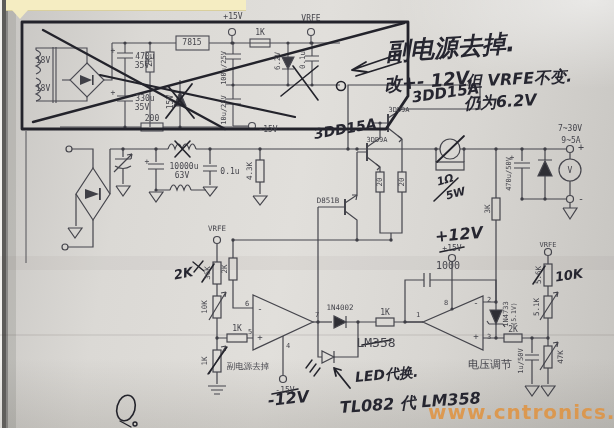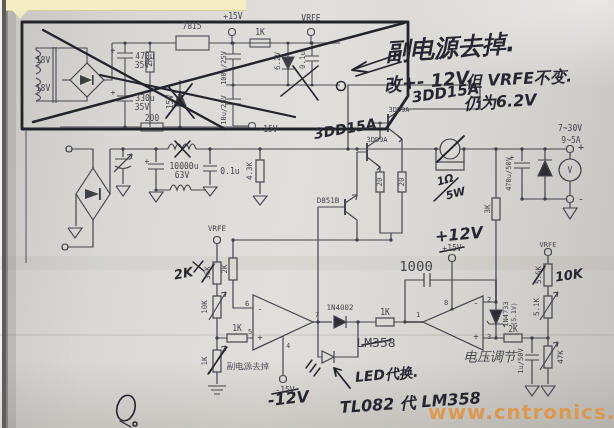--- a/index.html
+++ b/index.html
@@ -277,21 +277,21 @@
       <path d="M350,388 L334,368 M334,368 L336,376 M334,368 L341,370" stroke-width="1.8"></path>
 
       <g>
         <ellipse cx="126" cy="408" rx="9" ry="13" stroke-width="1.6" transform="rotate(15 126 408)"></ellipse>
         <path d="M120,421 L131,427 M133,424 a2,2 0 1,0 4,0 a2,2 0 1,0 -4,0" stroke-width="1.4"></path>
       </g>
     </g>
   </svg>
 
   <div id="printed-layer">
-      <span class="lab" style="left: 192px; top: 27px; font-size: 8px; transform-origin: center center; transform: translate(-50%, -50%) rotate(0deg);">7815</span>
+      <span class="lab" style="left: 192px; top: 43px; font-size: 8px; transform-origin: center center; transform: translate(-50%, -50%) rotate(0deg);">7815</span>
       <span class="lab" style="left: 43px; top: 61px; font-size: 8px; transform-origin: center center; transform: translate(-50%, -50%) rotate(0deg);">18V</span>
       <span class="lab" style="left: 43px; top: 89px; font-size: 8px; transform-origin: center center; transform: translate(-50%, -50%) rotate(0deg);">18V</span>
       <span class="lab" style="left: 113px; top: 51px; font-size: 8px; transform-origin: center center; transform: translate(-50%, -50%) rotate(0deg);">+</span>
       <span class="lab" style="left: 145px; top: 57px; font-size: 8px; transform-origin: center center; transform: translate(-50%, -50%) rotate(0deg);">470u</span>
       <span class="lab" style="left: 142px; top: 66px; font-size: 8px; transform-origin: center center; transform: translate(-50%, -50%) rotate(0deg);">35V</span>
       <span class="lab" style="left: 150px; top: 62px; font-size: 8px; transform-origin: center center; transform: translate(-50%, -50%) rotate(-90deg);">2K</span>
       <span class="lab" style="left: 113px; top: 93px; font-size: 8px; transform-origin: center center; transform: translate(-50%, -50%) rotate(0deg);">+</span>
       <span class="lab" style="left: 145px; top: 99px; font-size: 8px; transform-origin: center center; transform: translate(-50%, -50%) rotate(0deg);">330u</span>
       <span class="lab" style="left: 142px; top: 108px; font-size: 8px; transform-origin: center center; transform: translate(-50%, -50%) rotate(0deg);">35V</span>
       <span class="lab" style="left: 171px; top: 102px; font-size: 8px; transform-origin: center center; transform: translate(-50%, -50%) rotate(-90deg);">15V</span>
@@ -316,21 +316,21 @@
       <span class="lab" style="left: 328px; top: 201px; font-size: 7.5px; transform-origin: center center; transform: translate(-50%, -50%) rotate(0deg);">D851B</span>
       <span class="lab" style="left: 488px; top: 209px; font-size: 7.5px; transform-origin: center center; transform: translate(-50%, -50%) rotate(-90deg);">3K</span>
       <span class="lab" style="left: 570px; top: 129px; font-size: 8px; transform-origin: center center; transform: translate(-50%, -50%) rotate(0deg);">7~30V</span>
       <span class="lab" style="left: 571px; top: 141px; font-size: 8px; transform-origin: center center; transform: translate(-50%, -50%) rotate(0deg);">9~5A</span>
       <span class="lab" style="left: 570px; top: 171px; font-size: 8px; transform-origin: center center; transform: translate(-50%, -50%) rotate(0deg);">V</span>
       <span class="lab" style="left: 581px; top: 148px; font-size: 10px; transform-origin: center center; transform: translate(-50%, -50%) rotate(0deg);">+</span>
       <span class="lab" style="left: 581px; top: 199px; font-size: 10px; transform-origin: center center; transform: translate(-50%, -50%) rotate(0deg);">-</span>
       <span class="lab" style="left: 509px; top: 174px; font-size: 7px; transform-origin: center center; transform: translate(-50%, -50%) rotate(-90deg);">470u/50V</span>
       <span class="lab" style="left: 512px; top: 158px; font-size: 8px; transform-origin: center center; transform: translate(-50%, -50%) rotate(0deg);">+</span>
       <span class="lab" style="left: 452px; top: 249px; font-size: 8px; transform-origin: center center; transform: translate(-50%, -50%) rotate(0deg);">+15V</span>
-      <span class="lab" style="left: 416px; top: 266px; font-size: 14px; transform-origin: center center; transform: translate(-50%, -50%) rotate(0deg);">1000</span>
+      <span class="lab" style="left: 448px; top: 266px; font-size: 10px; transform-origin: center center; transform: translate(-50%, -50%) rotate(0deg);">1000</span>
       <span class="lab" style="left: 548px; top: 245px; font-size: 7px; transform-origin: center center; transform: translate(-50%, -50%) rotate(0deg);">VRFE</span>
       <span class="lab" style="left: 217px; top: 229px; font-size: 7.5px; transform-origin: center center; transform: translate(-50%, -50%) rotate(0deg);">VRFE</span>
       <span class="lab" style="left: 208px; top: 273px; font-size: 7.5px; transform-origin: center center; transform: translate(-50%, -50%) rotate(-90deg);">36K</span>
       <span class="lab" style="left: 225px; top: 269px; font-size: 7.5px; transform-origin: center center; transform: translate(-50%, -50%) rotate(-90deg);">2K</span>
       <span class="lab" style="left: 205px; top: 307px; font-size: 7.5px; transform-origin: center center; transform: translate(-50%, -50%) rotate(-90deg);">10K</span>
       <span class="lab" style="left: 237px; top: 329px; font-size: 8px; transform-origin: center center; transform: translate(-50%, -50%) rotate(0deg);">1K</span>
       <span class="lab" style="left: 205px; top: 361px; font-size: 7.5px; transform-origin: center center; transform: translate(-50%, -50%) rotate(-90deg);">1K</span>
       <span class="lab" style="left: 248px; top: 366px; font-size: 8.5px; transform-origin: center center; transform: translate(-50%, -50%) rotate(0deg);">副电源去掉</span>
       <span class="lab" style="left: 247px; top: 304px; font-size: 7px; transform-origin: center center; transform: translate(-50%, -50%) rotate(0deg);">6</span>
       <span class="lab" style="left: 250px; top: 332px; font-size: 7px; transform-origin: center center; transform: translate(-50%, -50%) rotate(0deg);">5</span>
@@ -344,21 +344,21 @@
       <span class="lab" style="left: 260px; top: 337px; font-size: 9px; transform-origin: center center; transform: translate(-50%, -50%) rotate(0deg);">+</span>
       <span class="lab" style="left: 476px; top: 303px; font-size: 9px; transform-origin: center center; transform: translate(-50%, -50%) rotate(0deg);">-</span>
       <span class="lab" style="left: 476px; top: 336px; font-size: 9px; transform-origin: center center; transform: translate(-50%, -50%) rotate(0deg);">+</span>
       <span class="lab" style="left: 285px; top: 391px; font-size: 8px; transform-origin: center center; transform: translate(-50%, -50%) rotate(0deg);">-15V</span>
       <span class="lab" style="left: 340px; top: 308px; font-size: 7.5px; transform-origin: center center; transform: translate(-50%, -50%) rotate(0deg);">1N4002</span>
       <span class="lab" style="left: 376px; top: 342px; font-size: 13px; transform-origin: center center; transform: translate(-50%, -50%) rotate(0deg);">LM358</span>
       <span class="lab" style="left: 385px; top: 313px; font-size: 8px; transform-origin: center center; transform: translate(-50%, -50%) rotate(0deg);">1K</span>
       <span class="lab" style="left: 506px; top: 314px; font-size: 7px; transform-origin: center center; transform: translate(-50%, -50%) rotate(-90deg);">1N4733</span>
       <span class="lab" style="left: 514px; top: 314px; font-size: 6.5px; transform-origin: center center; transform: translate(-50%, -50%) rotate(-90deg);">(5.1V)</span>
       <span class="lab" style="left: 513px; top: 330px; font-size: 8px; transform-origin: center center; transform: translate(-50%, -50%) rotate(0deg);">2K</span>
-      <span class="lab" style="left: 490px; top: 356px; font-size: 13px; transform-origin: center center; transform: translate(-50%, -50%) rotate(0deg); font-style: italic;">电压调节</span>
+      <span class="lab" style="left: 490px; top: 364px; font-size: 11px; transform-origin: center center; transform: translate(-50%, -50%) rotate(0deg);">电压调节</span>
       <span class="lab" style="left: 521px; top: 361px; font-size: 7px; transform-origin: center center; transform: translate(-50%, -50%) rotate(-90deg);">1u/50V</span>
       <span class="lab" style="left: 539px; top: 275px; font-size: 7.5px; transform-origin: center center; transform: translate(-50%, -50%) rotate(-90deg);">5.6K</span>
       <span class="lab" style="left: 537px; top: 307px; font-size: 7.5px; transform-origin: center center; transform: translate(-50%, -50%) rotate(-90deg);">5.1K</span>
       <span class="lab" style="left: 561px; top: 357px; font-size: 7.5px; transform-origin: center center; transform: translate(-50%, -50%) rotate(-90deg);">47K</span>
     </div>
   <div id="hand-layer">
       <span class="hand" style="left: 386px; top: 52px; font-size: 24px; transform-origin: left center; transform: translate(0px, -50%) rotate(-4deg);">副电源去掉.</span>
       <span class="hand" style="left: 384px; top: 85px; font-size: 18px; transform-origin: left center; transform: translate(0px, -50%) rotate(-5deg);">改+- 12V.</span>
       <span class="hand" style="left: 466px; top: 82px; font-size: 16px; transform-origin: left center; transform: translate(0px, -50%) rotate(-3deg);">但 VRFE不变.</span>
       <span class="hand" style="left: 464px; top: 104px; font-size: 16px; transform-origin: left center; transform: translate(0px, -50%) rotate(-3deg);">仍为6.2V</span>

